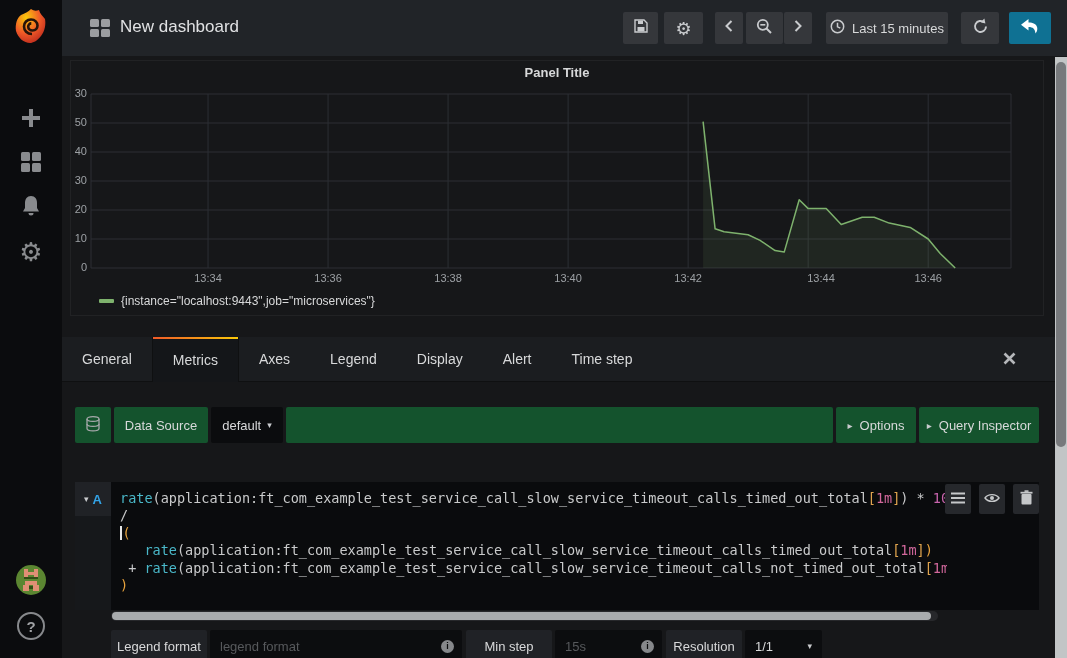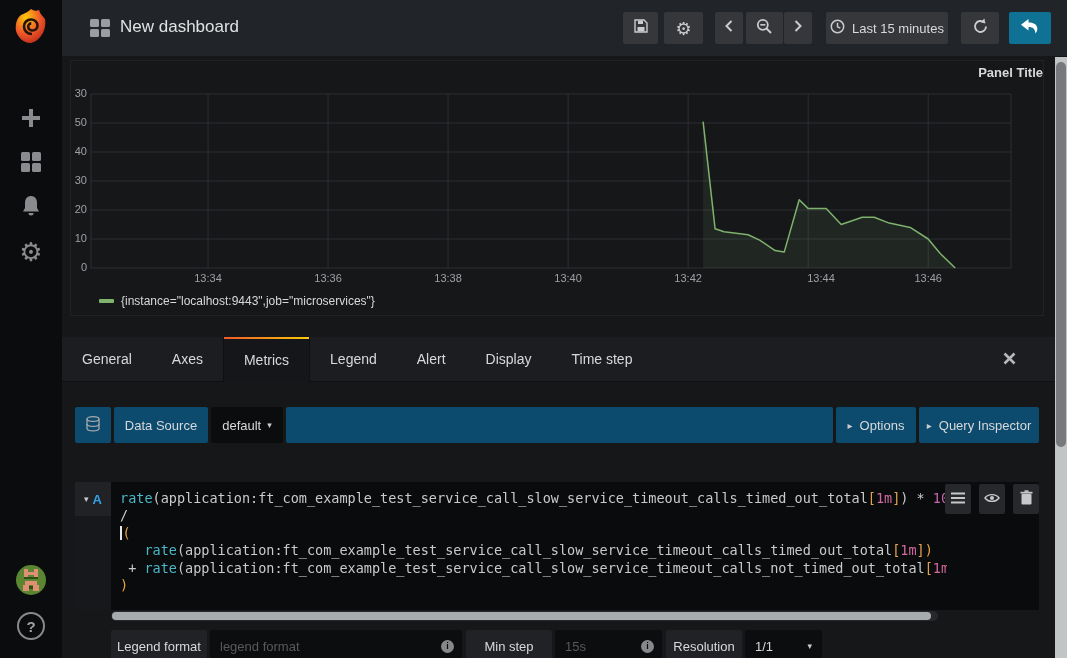--- a/index.html
+++ b/index.html
@@ -21,42 +21,42 @@
   #nv-grid div{background:#9b9da0;border-radius:1.5px;}
   #btn-back-dash{background:#0f7193;}
   .nv-time-label{font-size:13px;color:#d8d9da;margin-left:7px;}
 
   
   #vscroll{left:1055px;top:57px;width:12px;height:601px;background:#c2c5c6;}
   #vscroll-thumb{position:absolute;left:1px;top:5px;width:10px;height:385px;background:#77797c;border-radius:5px;}
 
   
   #panel{left:70px;top:60px;width:974px;height:256px;border:1px solid rgba(255,255,255,0.05);box-sizing:border-box;}
-  #panel-title{position:absolute;left:0;top:4px;width:100%;text-align:right;font-size:13px;font-weight:bold;color:#d8d9da;}
+  #panel-title{position:absolute;left:0;top:4px;width:100%;text-align:center;font-size:13px;font-weight:bold;color:#d8d9da;}
   #chart-svg{position:absolute;left:0;top:0;}
   .ytick{position:absolute;left:-6px;width:22px;text-align:right;font-size:11px;color:#9da1a5;}
   .xtick{position:absolute;width:50px;text-align:center;top:211px;font-size:11px;color:#9da1a5;}
   #legend-row{position:absolute;left:28px;top:233px;display:flex;align-items:center;cursor:pointer;}
   #legend-swatch{width:15px;height:4px;background:#7eb26d;border-radius:1px;margin-right:7px;}
   #legend-text{font-size:12px;color:#d8d9da;}
 
   
   #tabstrip{left:62px;top:337px;width:993px;height:44px;background:#1b1d20;border-bottom:1px solid #0f1011;
             display:flex;align-items:stretch;}
   #graph-label{width:105px;padding-left:30px;box-sizing:border-box;font-size:20px;color:#d8d9da;
                display:flex;align-items:center;}
   #tabs{display:flex;}
   .tab{position:relative;padding:0 20px;font-size:14px;color:#d8d9da;display:flex;align-items:center;cursor:pointer;}
   .tab.active{background:#141619;margin-bottom:-1px;border-left:1px solid #0f1011;border-right:1px solid #0f1011;}
   .tab.active::before{content:"";position:absolute;left:0;top:0;width:100%;height:2px;
                       background:linear-gradient(to right,#f05a28,#fbca0a);}
   #tab-close{position:absolute;left:941px;top:14px;width:14px;height:14px;cursor:pointer;}
 
   
-  .seg{position:absolute;top:407px;height:36px;background:#0c4a6e;border-radius:2px;box-sizing:border-box;
+  .seg{position:absolute;top:407px;height:36px;background:#14532d;border-radius:2px;box-sizing:border-box;
        display:flex;align-items:center;justify-content:center;font-size:13px;color:#d8d9da;}
   #ds-default{background:#0b0c0e;cursor:pointer;}
   .caret-down{font-family:"DejaVu Sans",sans-serif;font-size:9px;margin-left:6px;color:#c9cbce;}
   .caret-right{font-family:"DejaVu Sans",sans-serif;font-size:10px;margin-right:7px;color:#c9cbce;}
 
   
   #q-gutter{left:75px;top:482px;width:36px;height:128px;background:#16181b;}
   #q-refcell{left:75px;top:482px;width:36px;height:34px;background:#202226;display:flex;align-items:center;
              justify-content:center;gap:4px;cursor:pointer;}
   #q-ref{color:#33a2e5;font-weight:bold;font-size:13px;}
@@ -270,25 +270,25 @@
       <div class="xtick" style="left: 352.078px;">13:38</div>
       <div class="xtick" style="left: 472.104px;">13:40</div>
       <div class="xtick" style="left: 592.13px;">13:42</div>
       <div class="xtick" style="left: 725px;">13:44</div>
       <div class="xtick" style="left: 832.182px;">13:46</div>
     </div>
 
   <div id="tabstrip" class="abs">
     <div id="tabs">
         <div class="tab">General</div>
+        <div class="tab active">Metrics</div>
         <div class="tab">Axes</div>
-        <div class="tab active">Metrics</div>
         <div class="tab">Legend</div>
+        <div class="tab">Display</div>
         <div class="tab">Alert</div>
-        <div class="tab">Display</div>
         <div class="tab">Time step</div>
       </div>
   </div>
   <div id="tab-close" class="abs" style="left:1003px;top:351px;width:14px;height:14px;cursor:pointer;">
     <span>
       <svg width="13" height="13" viewBox="0 0 13 13">
           <path d="M1.5 1.5 L11.5 11.5 M11.5 1.5 L1.5 11.5" stroke="#b5b7ba" stroke-width="2.6"></path>
         </svg>
     </span>
   </div>

